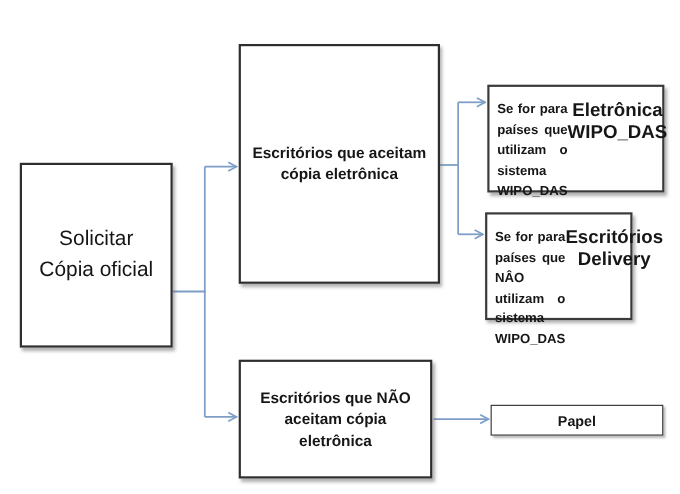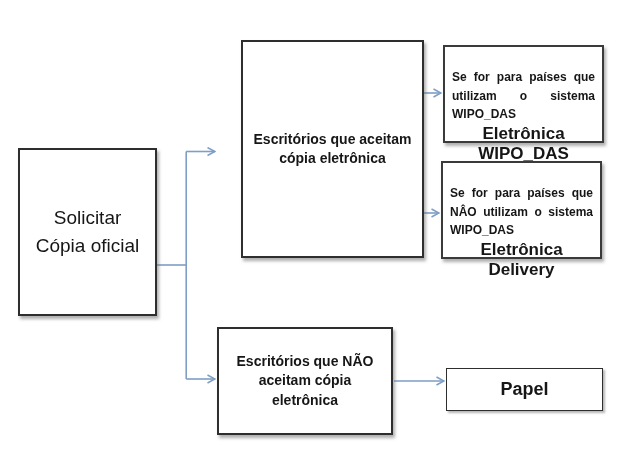--- a/index.html
+++ b/index.html
@@ -15,42 +15,42 @@
     color:#161616;z-index:1;
   }
   .center-flex{display:flex;align-items:center;justify-content:center;text-align:center;}
   .pre{white-space:pre-line;}
   .node-root{
     left:18px;top:148px;width:139px;height:168px;
     font-size:19px;line-height:1.5;font-weight:400;
   }
   .node-accept{
     left:217px;top:40px;width:183px;height:218px;
-    font-size:14px;line-height:1.38;font-weight:700;margin-left:24px;
+    font-size:14px;line-height:1.38;font-weight:700;
   }
   .node-reject{
     left:217px;top:327px;width:176px;height:108px;
     font-size:14px;line-height:1.38;font-weight:700;
   }
   .node-cond{
     border-width:2px;border-color:#3a3a3a;
-    display:flex;flex-direction:column;justify-content:space-between;
-    padding:21px 7px 8px 7px;font-weight:700;
+    display:flex;flex-direction:row;justify-content:space-between;
+    padding:11px 7px 8px 7px;font-weight:700;margin-top:32px;
   }
   .node-das{left:443px;top:45px;width:161px;height:98px;}
-  .node-nodas{left:441px;top:161px;width:161px;height:98px;}
+  .node-nodas{left:441px;top:161px;width:134px;height:98px;}
   .cond-text{
     font-size:12px;line-height:1.55;text-align:justify;
   }
   .cond-result{
     font-size:17px;text-align:center;
   }
   .node-paper{
-    left:446px;top:368px;width:157px;height:43px;
-    font-size:18px;font-weight:700;border-width:1.6px;
+    left:446px;top:368px;width:157px;height:28px;
+    font-size:13px;font-weight:700;border-width:1.6px;
     box-shadow:2px 2px 2px rgba(110,110,110,0.5);
   }
 </style>
 </head>
 <body>
 
 <div class="canvas">
 
   <svg class="connectors" viewBox="0 0 618 449" xmlns="http://www.w3.org/2000/svg">
     <defs>
@@ -88,20 +88,20 @@
 eletrônica</span>
   </div>
 
   <div class="node node-cond node-das">
     <div class="cond-text">Se for para países que utilizam o sistema WIPO_DAS</div>
     <div class="cond-result">Eletrônica WIPO_DAS</div>
   </div>
 
   <div class="node node-cond node-nodas">
     <div class="cond-text">Se for para países que NÂO utilizam o sistema WIPO_DAS</div>
-    <div class="cond-result">Eletrônica Delivery</div>
+    <div class="cond-result">Escritórios Delivery</div>
   </div>
 
   <div class="node node-paper center-flex">
     <span>Papel</span>
   </div>
 
 </div>
 
 </body></html>

